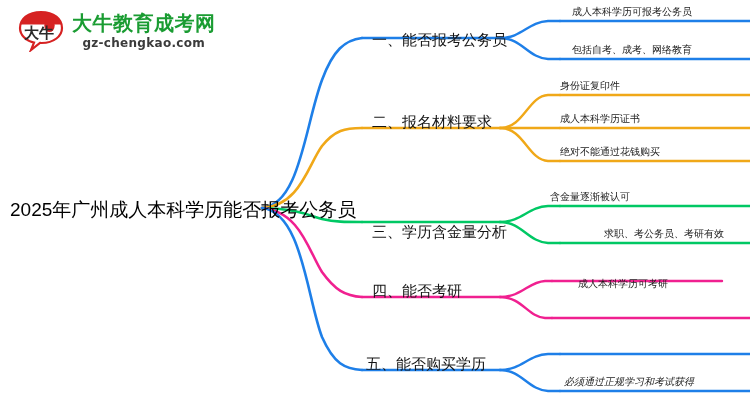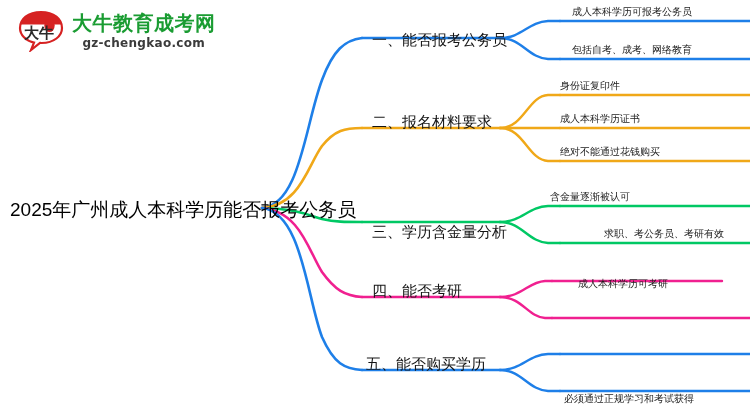--- a/index.html
+++ b/index.html
@@ -177,15 +177,15 @@
 
   <div class="node-label leaf-label" style="left:560px; top:81px;">身份证复印件</div>
   <div class="node-label leaf-label" style="left:560px; top:114px;">成人本科学历证书</div>
   <div class="node-label leaf-label" style="left:560px; top:147px;">绝对不能通过花钱购买</div>
 
   <div class="node-label leaf-label" style="left:550px; top:192px;">含金量逐渐被认可</div>
   <div class="node-label leaf-label" style="left:572px; top:229px;margin-left:32px;">求职、考公务员、考研有效</div>
 
   <div class="node-label leaf-label" style="left:578px; top:279px;">成人本科学历可考研</div>
 
-  <div class="node-label leaf-label" style="left:564px; top:394px;">必须通过正规学习和考试获得</div>
+  <div class="node-label leaf-label" style="left:564px; top:377px;font-style:italic;">必须通过正规学习和考试获得</div>
 
 </div>
 
 </body></html>

